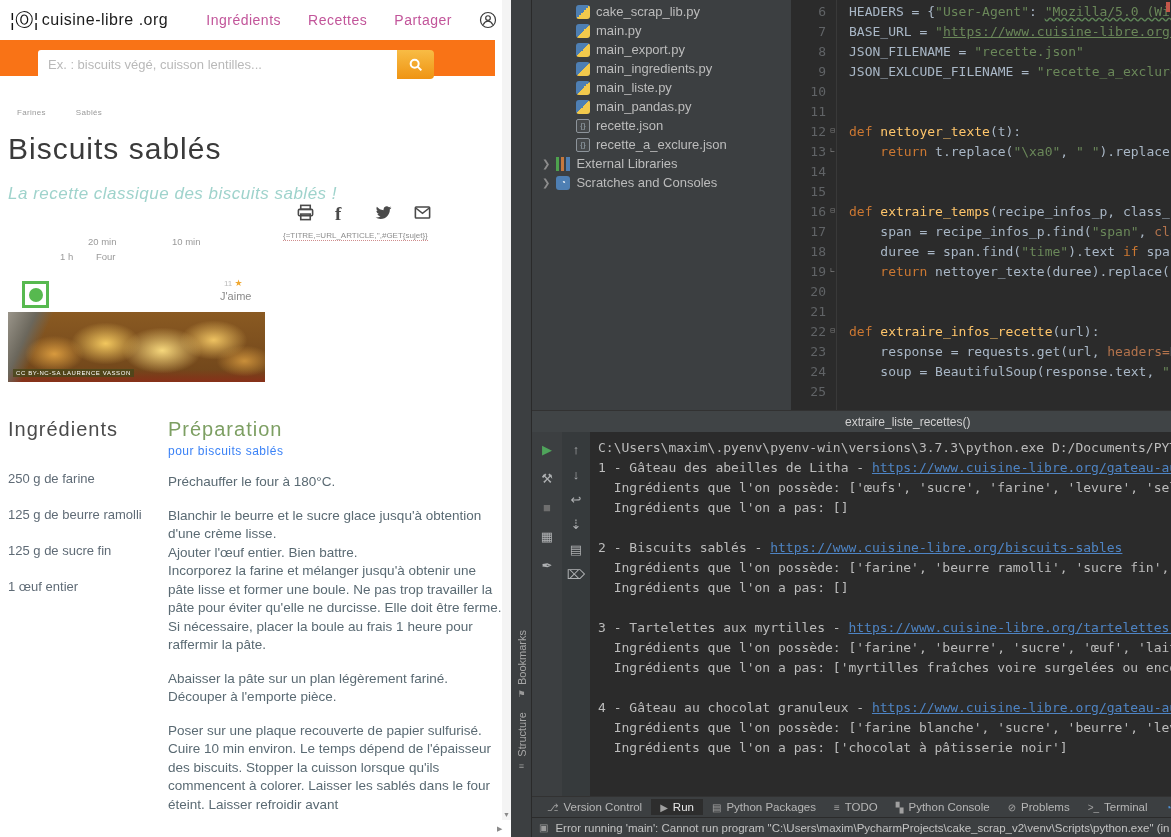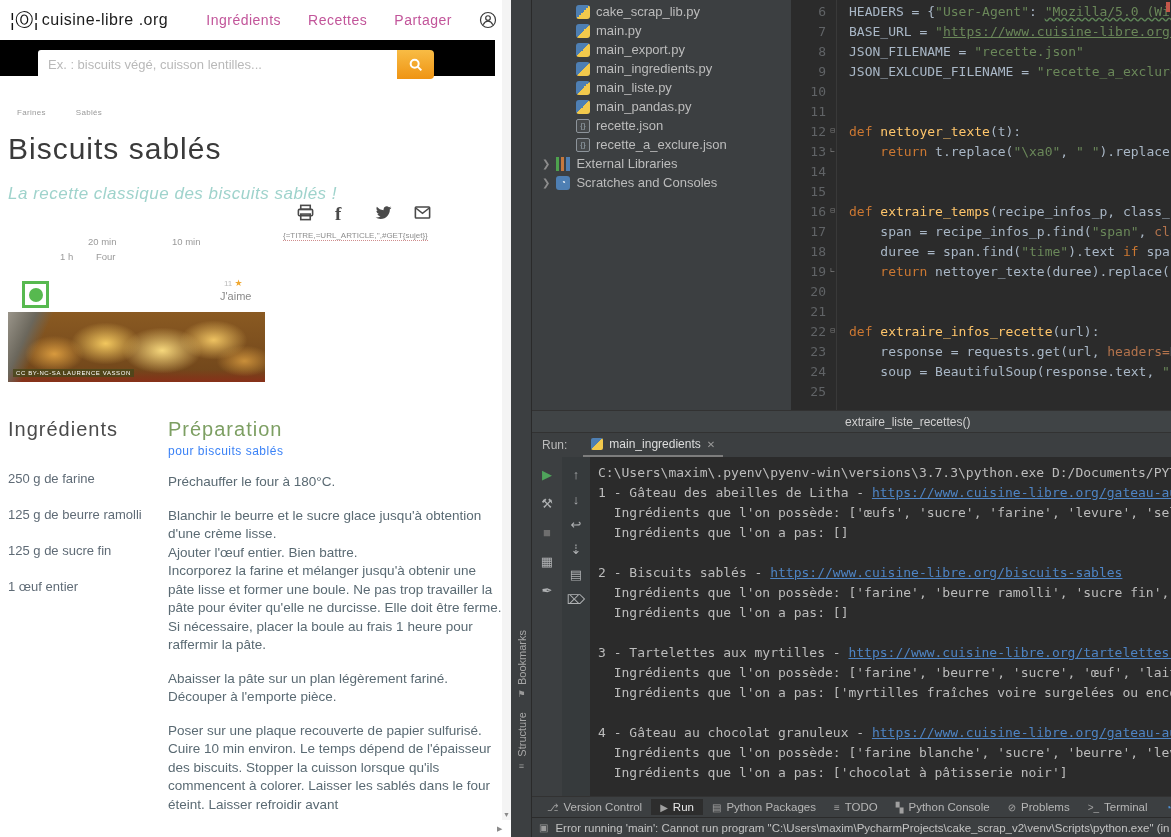--- a/index.html
+++ b/index.html
@@ -7,21 +7,21 @@
   .screen { width:1171px; height:837px; display:flex; overflow:hidden; background:#fff; position:relative; }
 
   
   .site { width:511px; position:relative; background:#fff; overflow:hidden; }
   .site-header { height:40px; display:flex; align-items:center; padding:0 14px 0 10px; }
   .logo { font-size:16px; color:#1c1c1c; letter-spacing:.5px; display:flex; align-items:center; gap:3px; }
   .logo-mark { font-size:18px; color:#111; }
   .site-nav { margin-left:auto; display:flex; align-items:center; gap:27px; }
   .site-nav .navlink { font-size:14px; color:#c2559a; cursor:pointer; letter-spacing:.5px; }
   .account-svg { width:18px; height:18px; display:block; }
-  .search-band { position:absolute; top:40px; left:0; width:495px; height:36px; background:#000000; }
+  .search-band { position:absolute; top:40px; left:0; width:495px; height:36px; background:#f97316; }
   .search-wrap { position:absolute; left:38px; top:10px; width:396px; height:29px; display:flex; }
   .search-input { flex:1; border:none; outline:none; padding:0 10px; font-size:13px; color:#666;
                   border-radius:3px 0 0 3px; font-family:"Liberation Sans",sans-serif; }
   .search-input::placeholder { color:#b9b9b9; }
   .search-btn { width:37px; border:none; cursor:pointer; border-radius:0 4px 4px 0;
                 background:linear-gradient(#f8bc45,#ef9413); display:flex; align-items:center; justify-content:center; }
   .tags { position:absolute; top:108px; left:17px; display:flex; gap:30px; }
   .tag { font-size:8px; color:#9a9a9a; letter-spacing:.3px; cursor:pointer; }
   .recipe-title { position:absolute; top:132px; left:8px; font-size:30px; color:#3a3a3a; letter-spacing:1px; }
   .recipe-subtitle { position:absolute; top:184px; left:8px; font-size:17px; color:#9fd3cc; letter-spacing:.5px;font-style:italic; }
@@ -317,28 +317,20 @@
             </div>
           <div class="code" id="code-slot"><div class="cl"><span class="pl">HEADERS = {</span><span class="st">"User-Agent"</span><span class="pl">: </span><span class="stw">"Mozilla/5.0 (Windows</span></div><div class="cl"><span class="pl">BASE_URL = </span><span class="st">"</span><span class="stl">https://www.cuisine-libre.org/</span></div><div class="cl"><span class="pl">JSON_FILENAME = </span><span class="st">"recette.json"</span></div><div class="cl"><span class="pl">JSON_EXLCUDE_FILENAME = </span><span class="st">"recette_a_exclure.jso</span></div><div class="cl">&nbsp;</div><div class="cl">&nbsp;</div><div class="cl"><span class="kw">def </span><span class="fn">nettoyer_texte</span><span class="pl">(t):</span></div><div class="cl"><span class="pl">    </span><span class="kw">return</span><span class="pl"> t.replace(</span><span class="st">"\xa0"</span><span class="pl">, </span><span class="st">" "</span><span class="pl">).replace(</span></div><div class="cl">&nbsp;</div><div class="cl">&nbsp;</div><div class="cl"><span class="kw">def </span><span class="fn">extraire_temps</span><span class="pl">(recipe_infos_p, class_):</span></div><div class="cl"><span class="pl">    span = recipe_infos_p.find(</span><span class="st">"span"</span><span class="pl">, </span><span class="na">class_=</span></div><div class="cl"><span class="pl">    duree = span.find(</span><span class="st">"time"</span><span class="pl">).text </span><span class="kw">if</span><span class="pl"> span </span></div><div class="cl"><span class="pl">    </span><span class="kw">return</span><span class="pl"> nettoyer_texte(duree).replace(</span><span class="st">"?"</span></div><div class="cl">&nbsp;</div><div class="cl">&nbsp;</div><div class="cl"><span class="kw">def </span><span class="fn">extraire_infos_recette</span><span class="pl">(url):</span></div><div class="cl"><span class="pl">    response = requests.get(url, </span><span class="na">headers=</span><span class="pl">HEADE</span></div><div class="cl"><span class="pl">    soup = BeautifulSoup(response.text, </span><span class="st">"html</span></div><div class="cl">&nbsp;</div></div>
           <div class="err-stripe"></div>
         </div>
       </div>
 
       <div class="crumbbar">
         <span>extraire_liste_recettes()</span>
       </div>
 
-      <div class="run-header">
-        <span class="run-label">Run:</span>
-        <span class="run-tab">
-          <span class="pyic"></span>
-          <span>main_ingredients</span>
-          <span class="tab-close">✕</span>
-        </span>
-      </div>
 
       <div class="run-body">
         <div class="rtools" id="rtools-a">
             <span class="ric play">▶</span>
             <span class="ric">⚒</span>
             <span class="ric stop">■</span>
             <span class="ric">▦</span>
             <span class="ric">✒</span>
           </div>
         <div class="rtools b" id="rtools-b">

